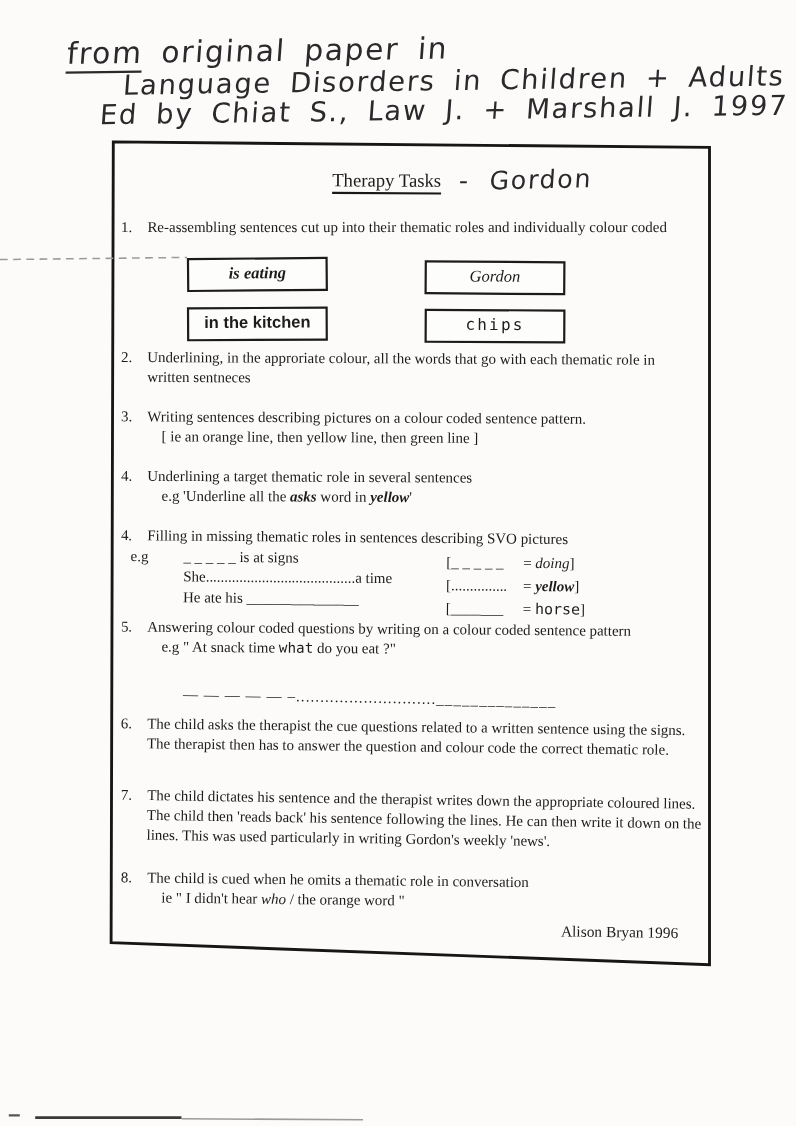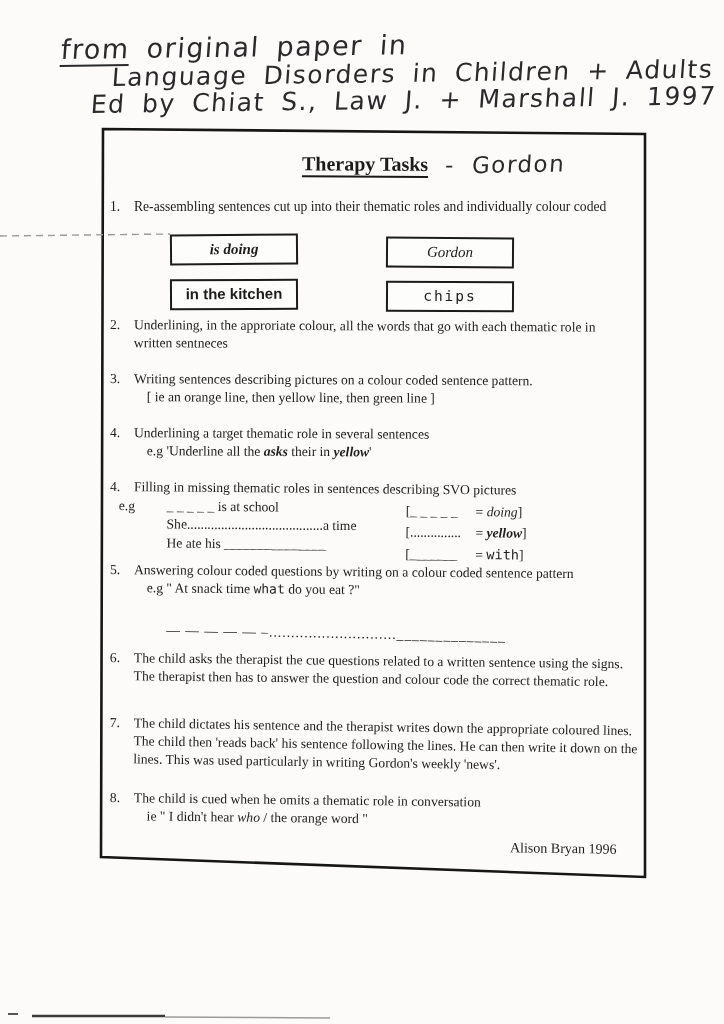--- a/index.html
+++ b/index.html
@@ -35,21 +35,21 @@
   
   .box-content {
     position:absolute; left:102px; top:128px; width:543px; height:748px;
     font-size:13.6px; line-height:1.34;
   }
   .title-row {
     position:absolute; left:200px; top:22px; white-space:nowrap;
     transform:rotate(0.3deg);
   }
   .title-main {
-    font-size:20px; font-weight:bold;
+    font-size:17px; font-weight:normal;
     border-bottom:2.4px solid #181818; padding-bottom:1px;
   }
   .title-hw { font-size:23px; margin-left:14px; display:inline-block; vertical-align:-2px; }
 
   .item { position:absolute; left:8px; width:520px; }
   .num  { position:absolute; left:0; top:0; }
   .body { margin-left:24px; }
   .sub  { margin-left:24px; padding-left:13px; }
 
   .it   { font-style:italic; }
@@ -129,21 +129,21 @@
       <span class="title-hw hw" style="transform:rotate(-1deg) skewX(-4deg);">-</span>
       <span class="title-hw hw" style="transform:rotate(-1.5deg) skewX(-5deg);">Gordon</span>
     </div>
 
     <div class="item" style="top:70px;">
       <span class="num">1.</span>
       <div class="body" style="width:505px;">Re-assembling sentences cut up into their thematic roles and individually colour coded</div>
     </div>
 
     <div class="card card-is-eating">
-        <span>is doing</span>
+        <span>is eating</span>
       </div>
     <div class="card card-gordon">
         <span>Gordon</span>
       </div>
     <div class="card card-chips">
         <span>chips</span>
       </div>
     <div class="card card-in-kitchen">
         <span>in the kitchen</span>
       </div>
@@ -156,43 +156,43 @@
     <div class="item r03" style="top:242px;">
       <span class="num">3.</span>
       <div class="body">Writing sentences describing  pictures on a colour coded sentence pattern.</div>
       <div class="sub">[ ie an orange line, then yellow line, then green line ]</div>
     </div>
 
     <div class="item r03" style="top:296px;">
       <span class="num">4.</span>
       <div class="body">Underlining a target thematic role in several sentences</div>
       <div class="sub">
-        <span>e.g  'Underline all the </span><span class="bi">asks</span><span> their in </span><span class="bi">yellow</span><span>'</span>
+        <span>e.g  'Underline all the </span><span class="bi">asks</span><span> word in </span><span class="bi">yellow</span><span>'</span>
       </div>
     </div>
 
     <div class="item r05" style="top:350px;">
       <span class="num">4.</span>
       <div class="body">Filling in missing thematic roles in sentences describing SVO pictures</div>
       <div class="fill-area">
         <span class="eg-label">e.g</span>
         <div class="examples">
-          <div><span>_ _ _ _ _</span><span> is at school</span></div>
+          <div><span>_ _ _ _ _</span><span> is at signs</span></div>
           <div><span>She</span><span>........................................</span><span>a time</span></div>
           <div><span>He ate his </span><span>_______________</span></div>
         </div>
         <div class="legend">
           <div>
             <span>[</span><span class="lg-blank">_ _ _ _ _</span> <span>=</span> <span class="it">doing</span><span>]</span>
           </div>
           <div>
             <span>[</span><span class="lg-blank">...............</span> <span>=</span> <span class="bi">yellow</span><span>]</span>
           </div>
           <div>
-            <span>[</span><span class="lg-blank">_______</span> <span>=</span> <span class="mono">with</span><span>]</span>
+            <span>[</span><span class="lg-blank">_______</span> <span>=</span> <span class="mono">horse</span><span>]</span>
           </div>
         </div>
       </div>
     </div>
 
     <div class="item r05" style="top:433px;">
       <span class="num">5.</span>
       <div class="body" style="width:510px;">Answering colour coded questions by writing on a colour coded sentence pattern</div>
       <div class="sub">
         <span>e.g   " At snack time </span><span class="mono" style="font-size:13px;margin-top:32px;">what</span><span> do you eat ?"</span>

